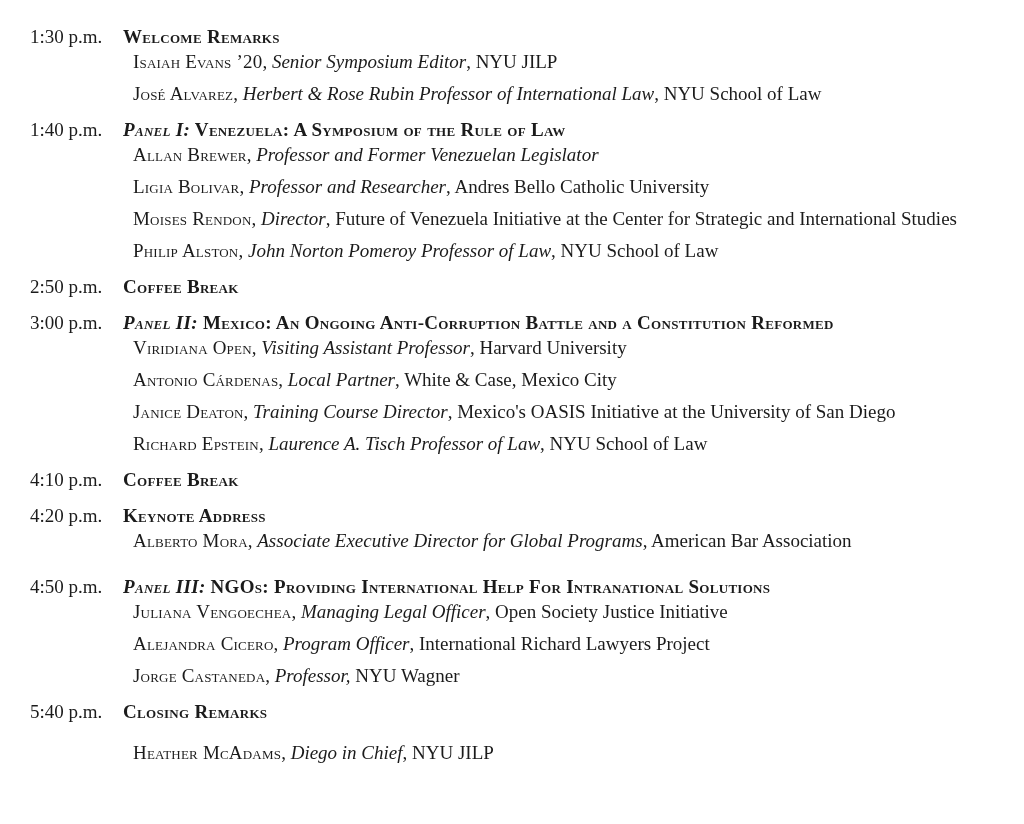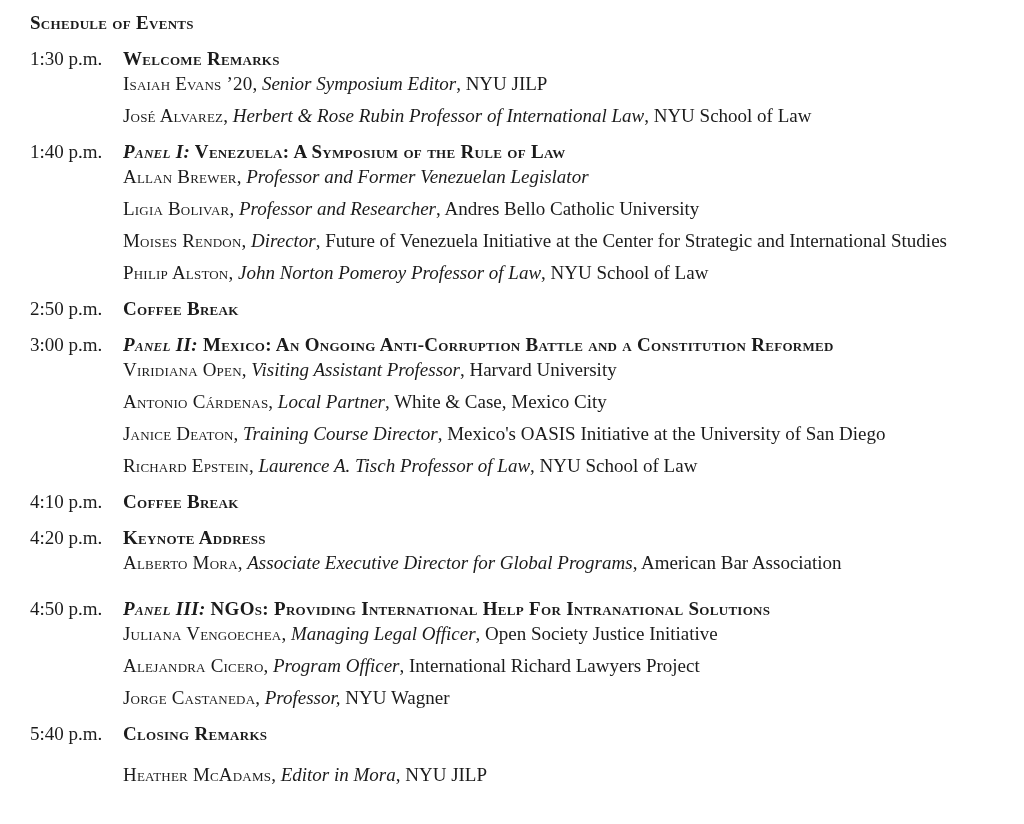--- a/index.html
+++ b/index.html
@@ -50,40 +50,40 @@
     line-height: 22px;
     white-space: nowrap;
   }
   .panel-prefix {
     font-style: italic;
   }
   .speaker {
     line-height: 22px;
     margin-top: 10px;
     white-space: nowrap;
+    margin-left: 10px;
   }
   .speakers .speaker:first-child {
     margin-top: 3px;
   }
   .speakers.gapped .speaker:first-child {
     margin-top: 19px;
   }
   .speaker-name {
     font-variant: small-caps;
     letter-spacing: 0.2px;
   }
   .speaker-role {
     font-style: italic;
   }
 </style>
 </head>
 <body>
 
 <div class="page">
-  <div class="doc-title">Schedule of Events</div>
   <div id="events-list">
       <div class="event">
         <div class="time">1:30 p.m.</div>
         <div class="content">
           <div class="heading"><span class="heading-main">Welcome Remarks</span></div>
           <div class="speakers">
             <div class="speaker"><span class="speaker-name">Isaiah Evans ’20</span>, <span class="speaker-role">Senior Symposium Editor</span>, <span class="speaker-affiliation">NYU JILP</span></div>
             <div class="speaker"><span class="speaker-name">José Alvarez</span>, <span class="speaker-role">Herbert &amp; Rose Rubin Professor of International Law</span>, <span class="speaker-affiliation">NYU School of Law</span></div>
           </div>
         </div>
@@ -142,18 +142,18 @@
             <div class="speaker"><span class="speaker-name">Alejandra Cicero</span>, <span class="speaker-role">Program Officer</span>, <span class="speaker-affiliation">International Richard Lawyers Project</span></div>
             <div class="speaker"><span class="speaker-name">Jorge Castaneda</span>, <span class="speaker-role">Professor,</span> <span class="speaker-affiliation">NYU Wagner</span></div>
           </div>
         </div>
       </div>
       <div class="event">
         <div class="time">5:40 p.m.</div>
         <div class="content">
           <div class="heading"><span class="heading-main">Closing Remarks</span></div>
           <div class="speakers gapped">
-            <div class="speaker"><span class="speaker-name">Heather McAdams</span>, <span class="speaker-role">Editor in Mora</span>, <span class="speaker-affiliation">NYU JILP</span></div>
+            <div class="speaker"><span class="speaker-name">Heather McAdams</span>, <span class="speaker-role">Diego in Chief</span>, <span class="speaker-affiliation">NYU JILP</span></div>
           </div>
         </div>
       </div>
     </div>
 </div>
 
 </body></html>

